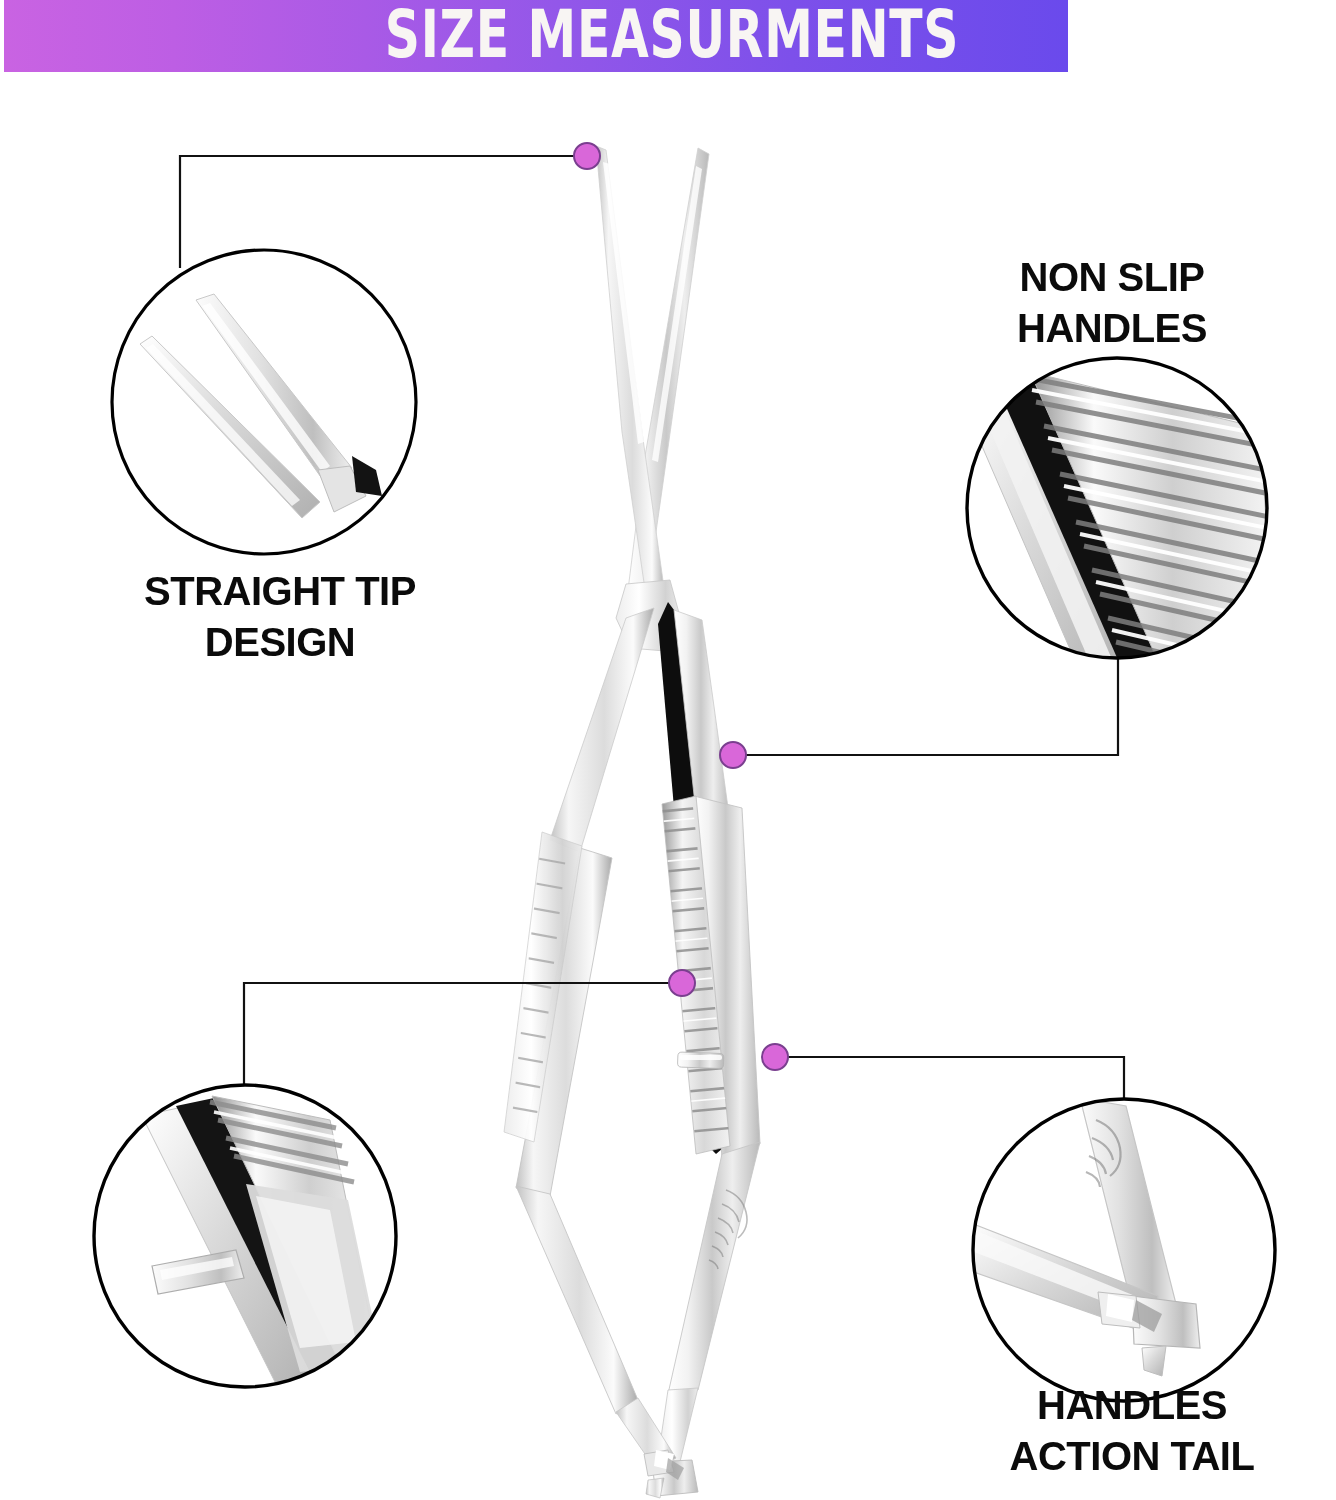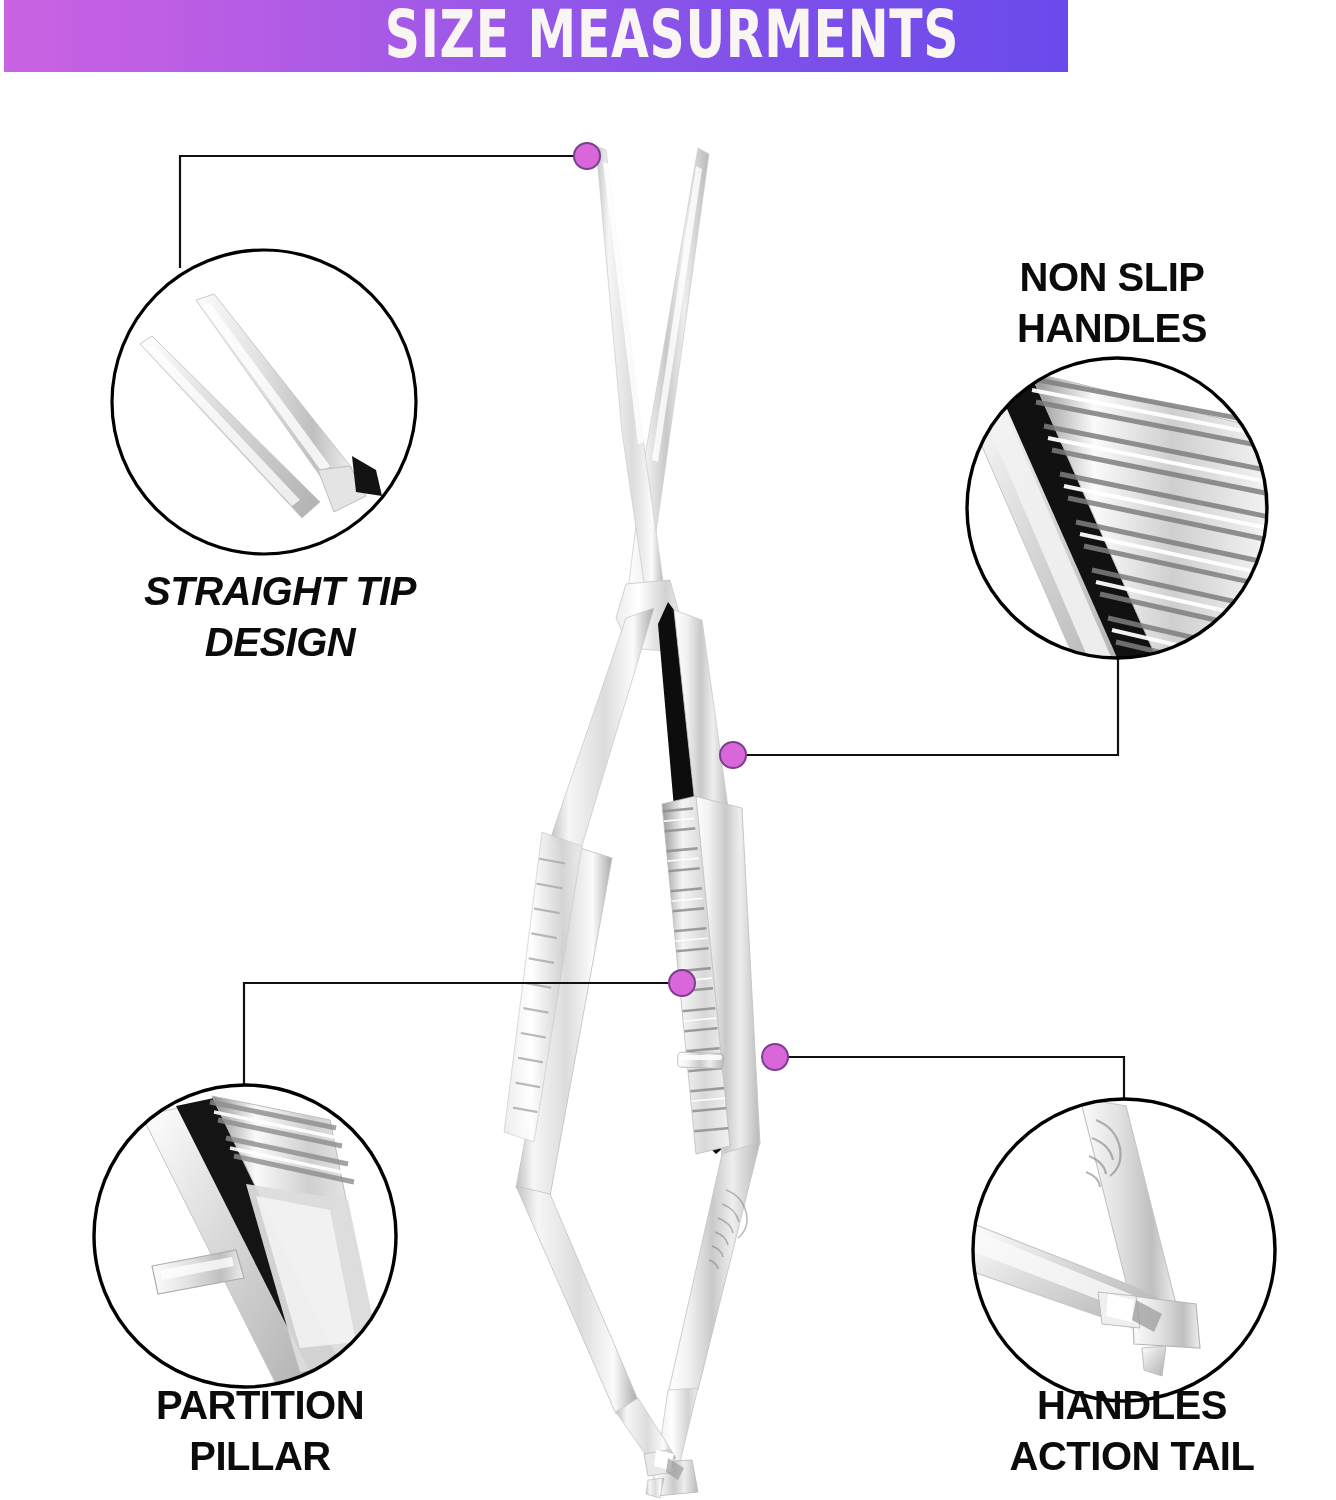--- a/index.html
+++ b/index.html
@@ -68,21 +68,21 @@
     position: absolute;
     text-align: center;
     color: #0b0b0b;
     font-family: "Liberation Sans", sans-serif;
     font-weight: bold;
     font-size: 40px;
     line-height: 1.28;
     letter-spacing: -0.5px;
     white-space: pre-line;
   }
-  #label-straight-tip { left: 30px;  top: 494px;  width: 500px; font-style: italic; }
+  #label-straight-tip { left: 30px;  top: 494px;  width: 500px; }
   #label-non-slip     { left: 910px; top: 172px;  width: 404px; margin-top: 8px; }
   #label-partition    { left: 10px;  top: 1308px; width: 500px; }
   #label-spring-tail  { left: 928px; top: 1308px; width: 408px; }
 
   
   #product-photo {
     position: absolute;
     left: 430px;
     top: 60px;
     width: 440px;
@@ -386,19 +386,17 @@
       <circle cx="1124" cy="1178" r="151" fill="none" stroke="#000000" stroke-width="3.4"></circle>
     </g>
   </svg>
 
   <div class="callout-label" id="label-straight-tip">STRAIGHT TIP
 DESIGN</div>
 
   <div class="callout-label" id="label-non-slip">NON SLIP
 HANDLES</div>
 
-  <div class="callout-label" id="label-partition">PARTITION
-PILLAR</div>
 
   <div class="callout-label" id="label-spring-tail">HANDLES
 ACTION TAIL</div>
 
 </div>
 
 </body></html>

